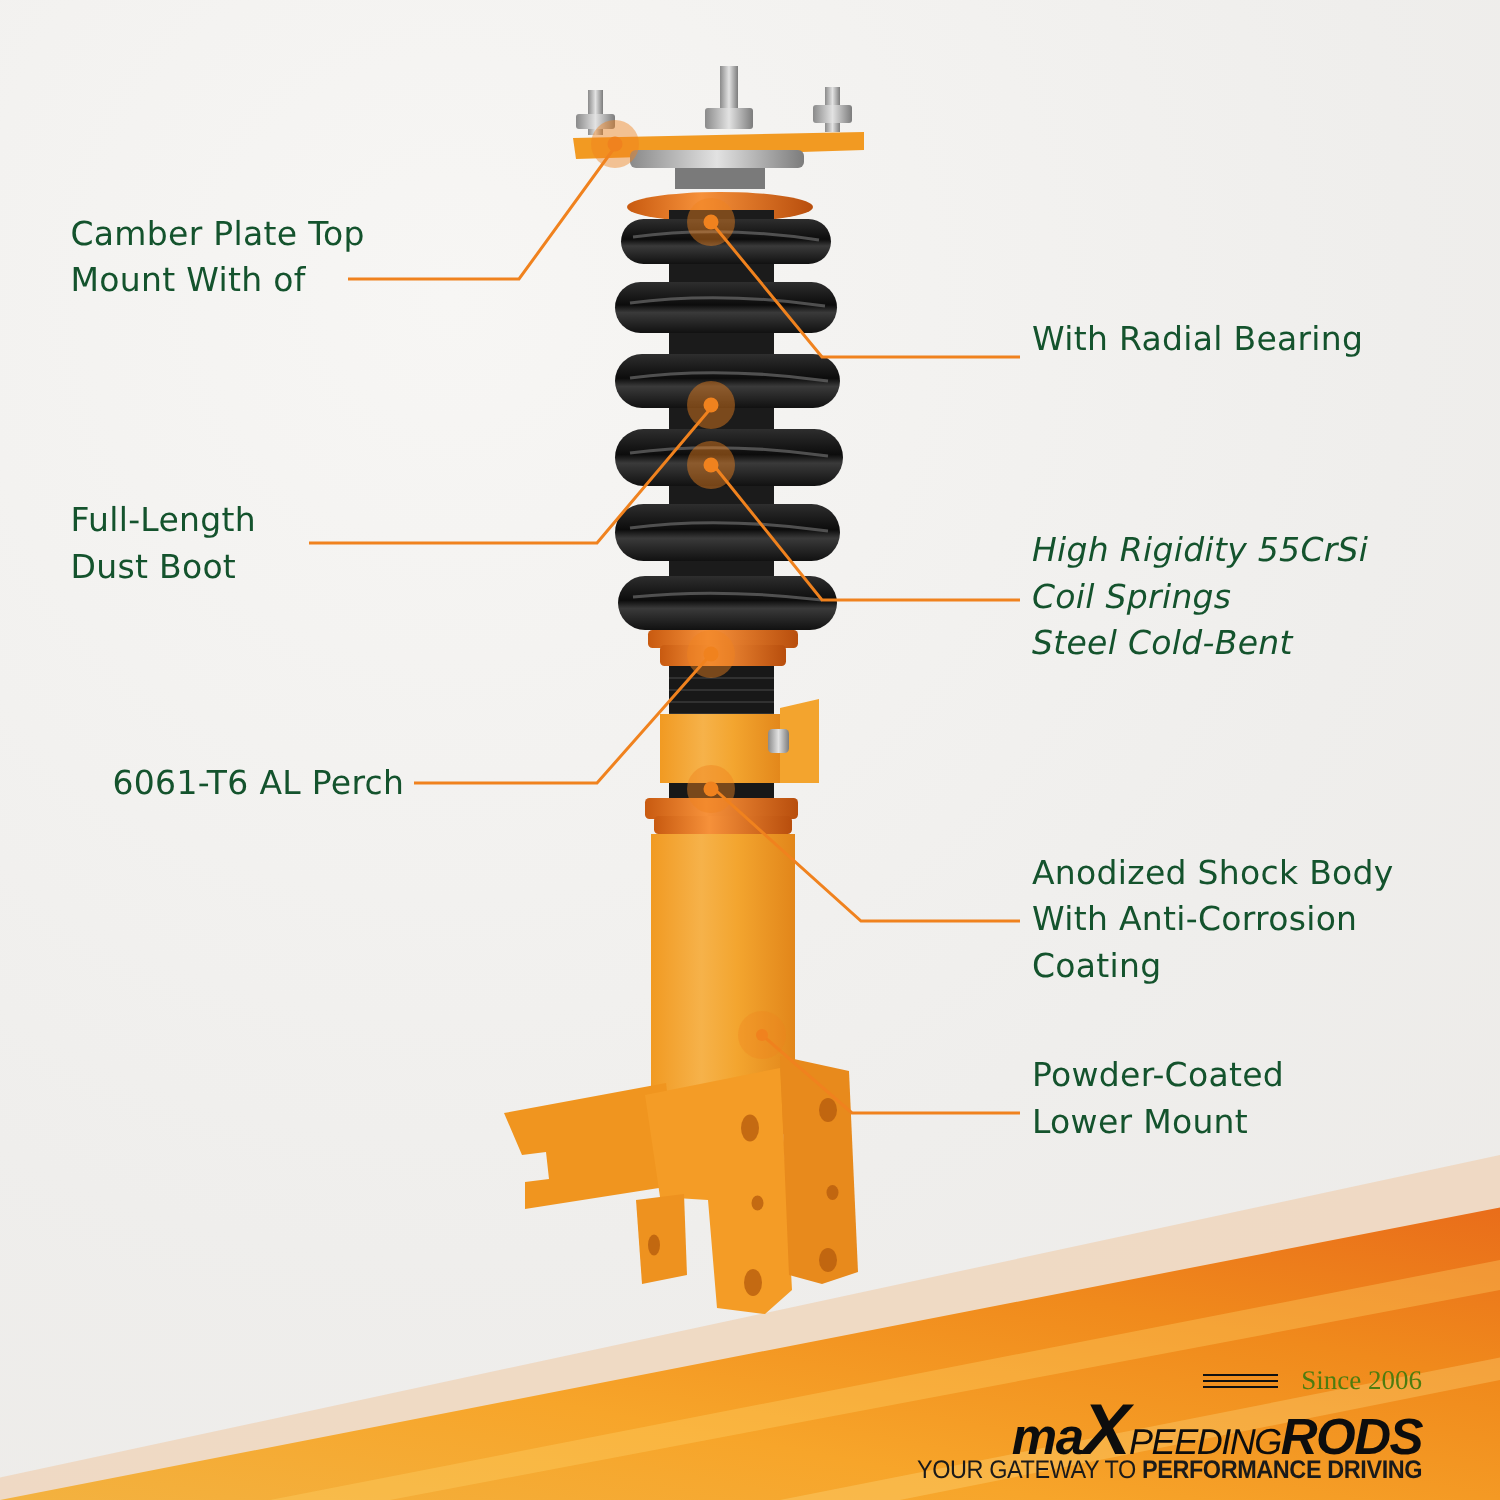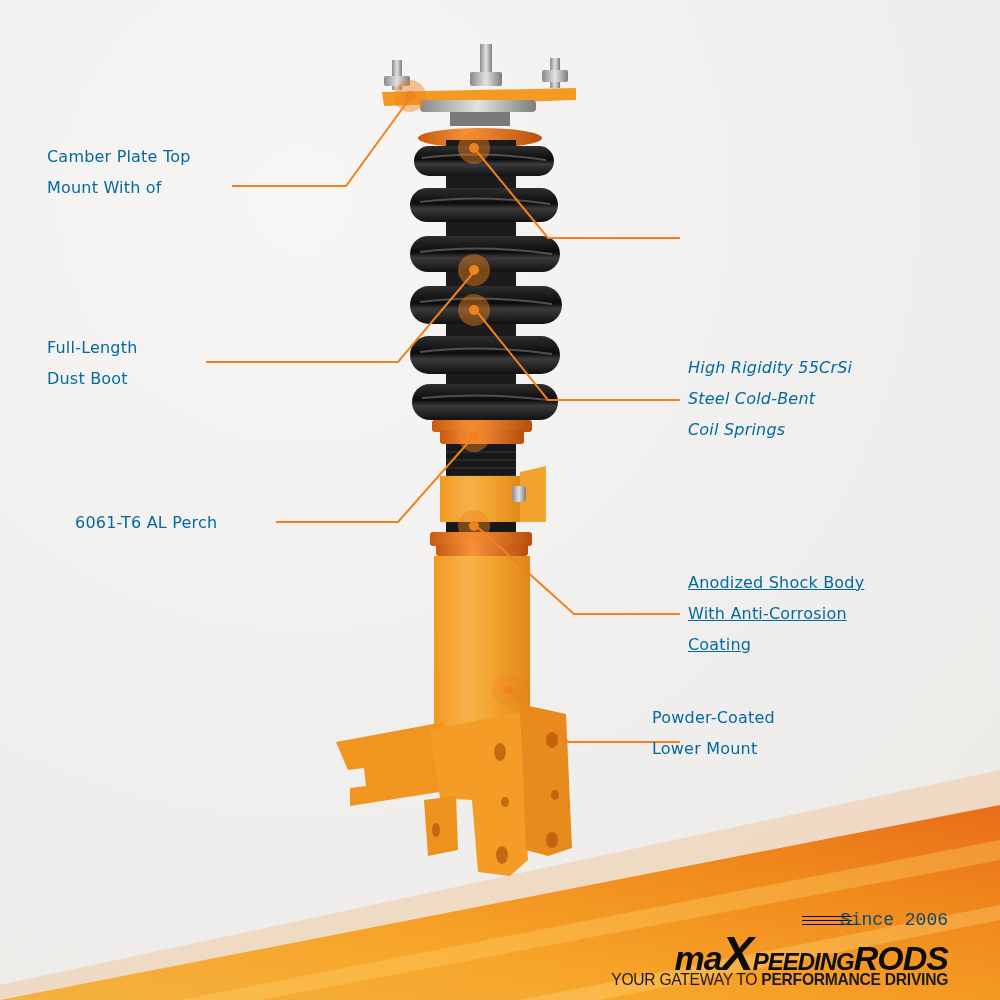--- a/index.html
+++ b/index.html
@@ -1,28 +1,28 @@
 <!DOCTYPE html>
 <html><head>
 <meta charset="utf-8">
 <style>
   html,body{margin:0;padding:0;}
   body{width:1000px;height:1000px;overflow:hidden;position:relative;background:#f3f2f0;font-family:"DejaVu Sans","Liberation Sans",sans-serif;}
   .bg{position:absolute;inset:0;background:
       radial-gradient(circle at 30% 20%, #f7f6f4 0%, #efeeec 60%, #eceae7 100%);}
   .canvas{position:absolute;left:0;top:0;width:1000px;height:1000px;}
-  .label{position:absolute;color:#0369a1;font-size:16px;line-height:31px;letter-spacing:0.2px;white-space:nowrap;}
+  .label{position:absolute;color:#14532d;font-size:22px;line-height:31px;letter-spacing:0.2px;white-space:nowrap;}
   .label div{display:block;}
   .logo{position:absolute;right:52px;top:910px;width:330px;text-align:right;}
-  .logo .since{position:absolute;right:0;top:0;font-family:Liberation Mono, monospace;font-size:18px;color:#0c4a6e;}
+  .logo .since{position:absolute;right:0;top:0;font-family:Liberation Serif, serif;font-size:18px;color:#4d7c0f;}
   .logo .since-lines{position:absolute;right:96px;top:6px;width:50px;height:12px;
      background:repeating-linear-gradient(to bottom,#111 0 1.5px,transparent 1.5px 4px);}
   .logo .brand{position:absolute;right:0;top:16px;font-family:"Liberation Sans",sans-serif;font-weight:bold;font-style:italic;font-size:34px;letter-spacing:-1px;color:#0d0d0d;white-space:nowrap;}
   .logo .brand .x{font-size:48px;}
-  .logo .brand .small{font-size:24px;font-weight:bold;}
+  .logo .brand .small{font-size:24px;font-weight:normal;}
   .logo .tagline{position:absolute;right:0;top:60px;font-family:"Liberation Sans",sans-serif;font-size:17px;color:#1a1a1a;white-space:nowrap;letter-spacing:-0.3px;transform:scaleX(0.92);transform-origin:right;}
   .logo .tagline b{font-weight:bold;}
 </style>
 </head>
 <body>
 
 <div class="bg"></div>
 
 <svg class="canvas" viewBox="0 0 1000 1000" xmlns="http://www.w3.org/2000/svg">
   <defs>
@@ -157,44 +157,45 @@
       <circle cx="508" cy="690" r="4" fill="#f0821e"></circle>
   </g>
 </svg>
 
 <div class="label" style="left:47px;top:141px;">
   <div>Camber Plate Top</div>
   <div>Mount With of</div>
 </div>
 
 <div class="label" style="left:688px;top:211px;">
+  <div>With Radial Bearing</div>
 </div>
 
 <div class="label" style="left:47px;top:332px;">
   <div>Full-Length</div>
   <div>Dust Boot</div>
 </div>
 
 <div class="label" style="left:688px;top:352px;font-style:italic;">
   <div>High Rigidity 55CrSi</div>
+  <div>Coil Springs</div>
   <div>Steel Cold-Bent</div>
-  <div>Coil Springs</div>
 </div>
 
 <div class="label" style="left:47px;top:507px;margin-left:28px;">
   <div>6061-T6 AL Perch</div>
 </div>
 
-<div class="label" style="left:688px;top:567px;text-decoration:underline;">
+<div class="label" style="left:688px;top:567px;">
   <div>Anodized Shock Body</div>
   <div>With Anti-Corrosion</div>
   <div>Coating</div>
 </div>
 
-<div class="label" style="left:652px;top:702px;">
+<div class="label" style="left:688px;top:702px;">
   <div>Powder-Coated</div>
   <div>Lower Mount</div>
 </div>
 
 <div class="logo">
   <div class="since-lines"></div>
   <div class="since">Since 2006</div>
   <div class="brand"><span>ma</span><span class="x">X</span><span class="small">PEEDING</span><span>RODS</span></div>
   <div class="tagline"><span>YOUR GATEWAY TO </span><b>PERFORMANCE DRIVING</b></div>
 </div>

